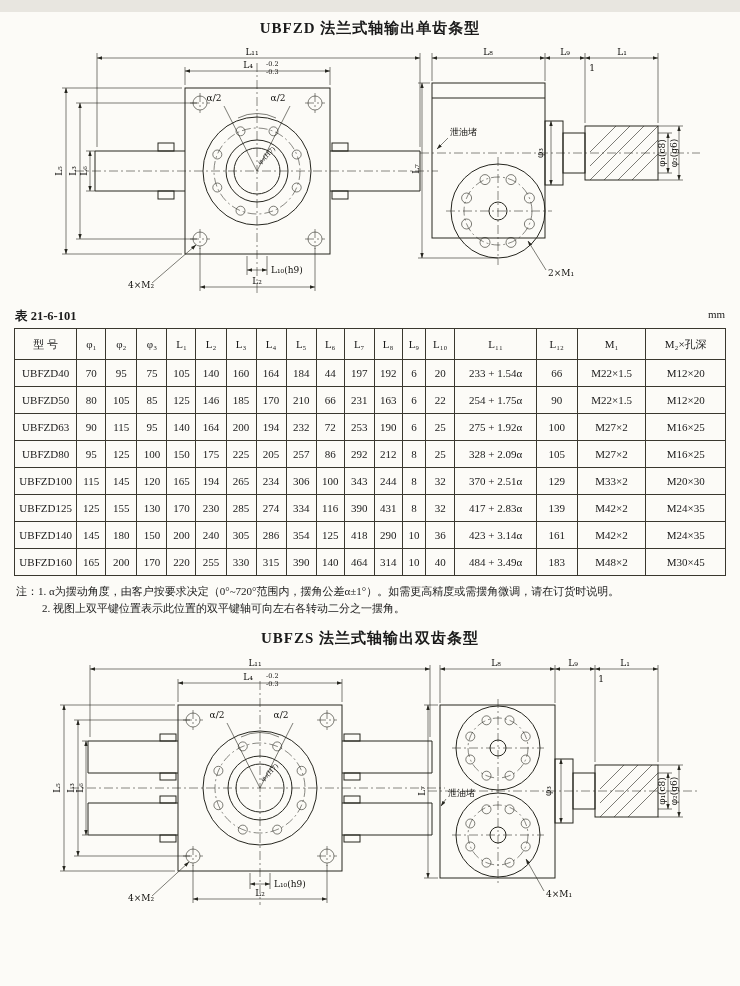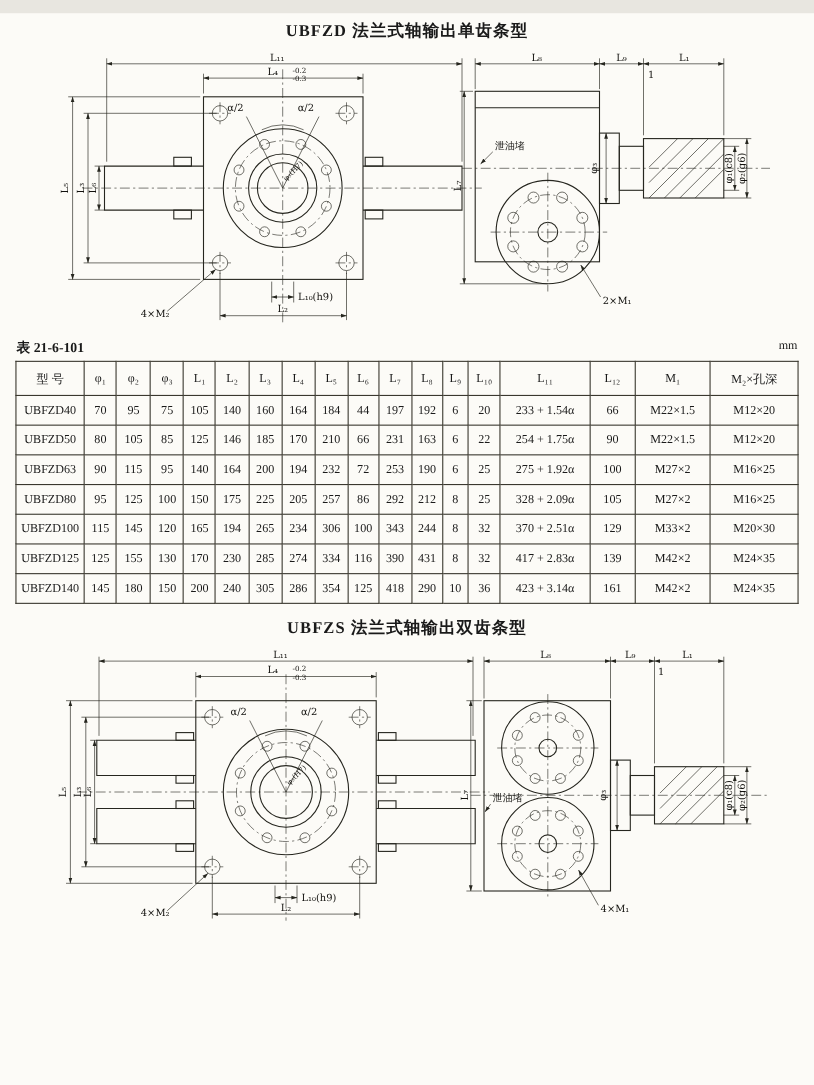--- a/index.html
+++ b/index.html
@@ -369,23 +369,47 @@
           <td>125</td>
           <td>418</td>
           <td>290</td>
           <td>10</td>
           <td>36</td>
           <td>423 + 3.14α</td>
           <td>161</td>
           <td>M42×2</td>
           <td>M24×35</td>
         </tr>
+        <tr>
+          <td>UBFZD160</td>
+          <td>165</td>
+          <td>200</td>
+          <td>170</td>
+          <td>220</td>
+          <td>255</td>
+          <td>330</td>
+          <td>315</td>
+          <td>390</td>
+          <td>140</td>
+          <td>464</td>
+          <td>314</td>
+          <td>10</td>
+          <td>40</td>
+          <td>484 + 3.49α</td>
+          <td>183</td>
+          <td>M48×2</td>
+          <td>M30×45</td>
+        </tr>
       </tbody>
     </table>
 
+  <div class="notes">
+    <div>注：1. α为摆动角度，由客户按要求决定（0°~720°范围内，摆角公差α±1°）。如需更高精度或需摆角微调，请在订货时说明。</div>
+    <div class="l2">2. 视图上双平键位置表示此位置的双平键轴可向左右各转动二分之一摆角。</div>
+  </div>
 
   <div class="title title2">UBFZS 法兰式轴输出双齿条型</div>
 
   <svg width="740" height="255" viewBox="0 0 740 255">
     <defs>
       <marker id="mb" viewBox="0 0 10 10" refX="9.5" refY="5" markerWidth="9" markerHeight="9" orient="auto-start-reverse">
         <path d="M0,1.8 L10,5 L0,8.2 z" fill="#26261f"></path>
       </marker>
     </defs>
 

